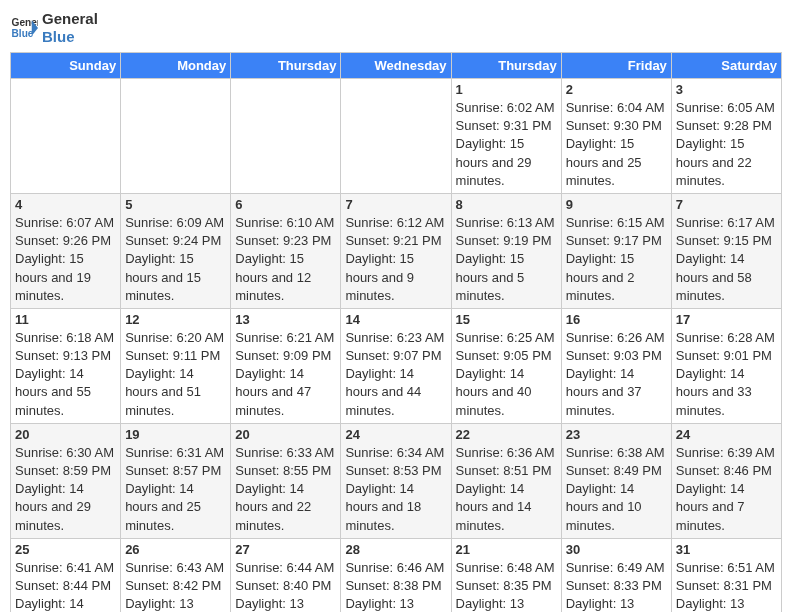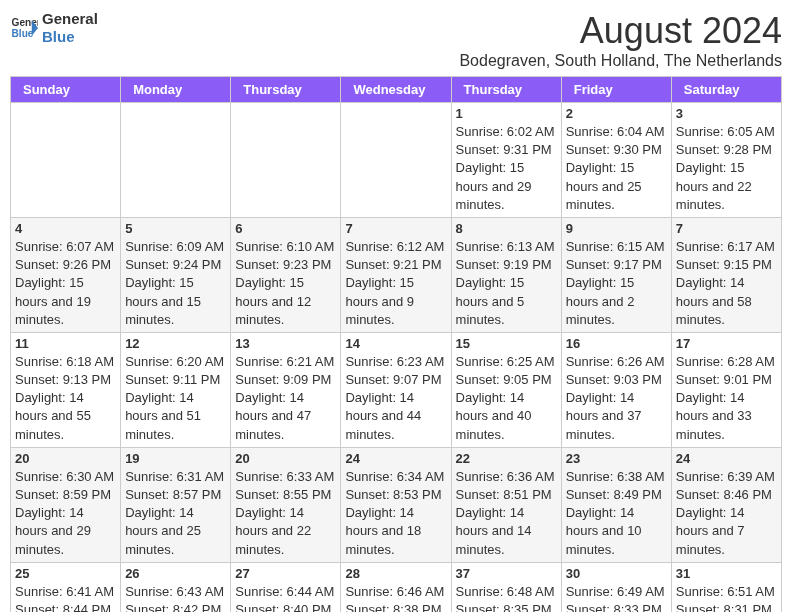--- a/index.html
+++ b/index.html
@@ -37,25 +37,25 @@
       font-size: 16px;
       color: #333;
       font-weight: normal;
     }
     table {
       width: 100%;
       border-collapse: collapse;
       table-layout: fixed;
     }
     thead tr th {
-      background-color: #8b5cf6;
+      background-color: #3b82f6;
       color: #fff;
       font-size: 13px;
-      padding: 5px 12px;
-      text-align: left;
+      padding: 5px 4px;
+      text-align: right;
       border: 1px solid #ccc;
     }
     tbody tr td {
       vertical-align: top;
       border: 1px solid #ccc;
       padding: 3px 4px;
       font-size: 11px;
       color: #333;
       height: 85px;
       background: #fff;
@@ -93,24 +93,20 @@
     <svg class="logo-icon" viewBox="0 0 36 36" xmlns="http://www.w3.org/2000/svg">
       <text x="2" y="16" font-size="13" font-weight="bold" fill="#333" font-family="Arial">General</text>
       <text x="2" y="30" font-size="13" font-weight="bold" fill="#3a7bbf" font-family="Arial">Blue</text>
       <polygon points="28,8 36,18 28,28" fill="#3a7bbf"></polygon>
     </svg>
     <div style="display:flex;flex-direction:column;line-height:1.2;">
       <span style="font-size:15px;font-weight:bold;color:#333;">General</span>
       <span style="font-size:15px;font-weight:bold;color:#3a7bbf;">Blue</span>
     </div>
   </div>
-  <div class="title-block">
-    <div class="month-title">August 2024</div>
-    <div class="subtitle">Bodegraven, South Holland, The Netherlands</div>
-  </div>
 </div>
 
 <table>
   <thead>
     <tr>
     <th>Sunday</th>
         <th>Monday</th>
         <th>Thursday</th>
         <th>Wednesday</th>
         <th>Thursday</th>
@@ -238,21 +234,21 @@
         </td>
         <td>
           <span class="day-num">27</span>
           <div class="day-info">Sunrise: 6:44 AM<br>Sunset: 8:40 PM<br>Daylight: 13 hours and 55 minutes.</div>
         </td>
         <td>
           <span class="day-num">28</span>
           <div class="day-info">Sunrise: 6:46 AM<br>Sunset: 8:38 PM<br>Daylight: 13 hours and 51 minutes.</div>
         </td>
         <td>
-          <span class="day-num">37</span>
+          <span class="day-num">21</span>
           <div class="day-info">Sunrise: 6:48 AM<br>Sunset: 8:35 PM<br>Daylight: 13 hours and 47 minutes.</div>
         </td>
         <td>
           <span class="day-num">30</span>
           <div class="day-info">Sunrise: 6:49 AM<br>Sunset: 8:33 PM<br>Daylight: 13 hours and 43 minutes.</div>
         </td>
         <td>
           <span class="day-num">31</span>
           <div class="day-info">Sunrise: 6:51 AM<br>Sunset: 8:31 PM<br>Daylight: 13 hours and 40 minutes.</div>
         </td>

